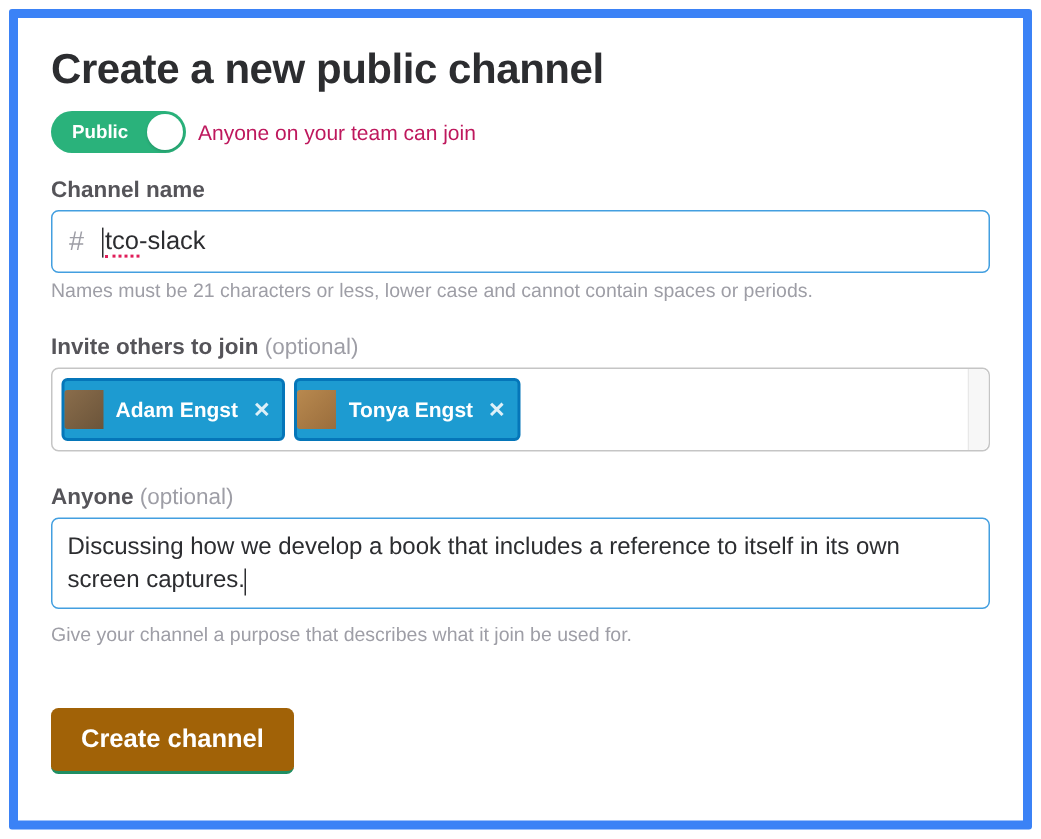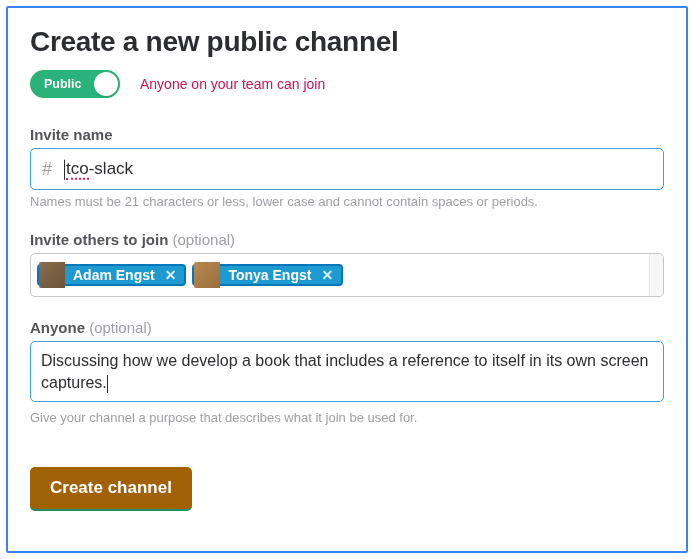--- a/index.html
+++ b/index.html
@@ -4,37 +4,37 @@
   <style>
     * { box-sizing: border-box; margin: 0; padding: 0; }
     body {
       font-family: -apple-system, BlinkMacSystemFont, "Segoe UI", Helvetica, Arial, sans-serif;
       background: #fff;
       width: 694px;
       height: 559px;
       padding: 6px;
     }
     .modal {
-      border: 2px solid #3b82f6;
+      border: 6px solid #3b82f6;
       border-radius: 2px;
       padding: 18px 22px 36px 22px;
       height: 100%;
     }
     .title {
       font-size: 28px;
       font-weight: 800;
       color: #2c2d30;
       margin-bottom: 12px;
       letter-spacing: -0.3px;
     }
     .toggle-row {
       display: flex;
       align-items: center;
-      gap: 20px;
-      margin-bottom: 28px;
+      gap: 8px;
+      margin-bottom: 16px;
     }
     .toggle {
       position: relative;
       width: 90px;
       height: 28px;
       background: #2ab27b;
       border-radius: 14px;
       display: flex;
       align-items: center;
       cursor: pointer;
@@ -139,21 +139,21 @@
       border-left: 1px solid #e8e8e8;
       background: #f7f7f7;
       border-radius: 0 5px 5px 0;
     }
     .chip {
       display: inline-flex;
       align-items: center;
       background: #1d9bd1;
       border: 2px solid #0576b9;
       border-radius: 4px;
-      height: 22px;
+      height: 42px;
       padding: 0 6px 0 0;
       gap: 8px;
     }
     .chip-avatar {
       width: 26px;
       height: 26px;
       background: linear-gradient(135deg, #8a6d4b 0%, #6b543a 100%);
       display: inline-block;
       margin: 0;
       border-radius: 2px 0 0 2px;
@@ -228,21 +228,21 @@
   <h1 class="title">Create a new public channel</h1>
 
   <div class="toggle-row">
     <div class="toggle">
       <span class="toggle-label">Public</span>
       <span class="toggle-knob"></span>
     </div>
     <span class="toggle-desc">Anyone on your team can join</span>
   </div>
 
-  <div class="field-label">Invite name</div>
+  <div class="field-label">Channel name</div>
   <div class="input-wrap">
     <span class="hash">#</span>
     <input class="text-input" type="text" value="" style="">
     <span class="text-input-val"><span class="text-cursor"></span><span class="redline">tco</span><span>-slack</span></span>
   </div>
   <div class="help-text">Names must be 21 characters or less, lower case and cannot contain spaces or periods.</div>
 
   <div class="field-label">
     <span>Invite others to join </span><span class="optional">(optional)</span>
   </div>

